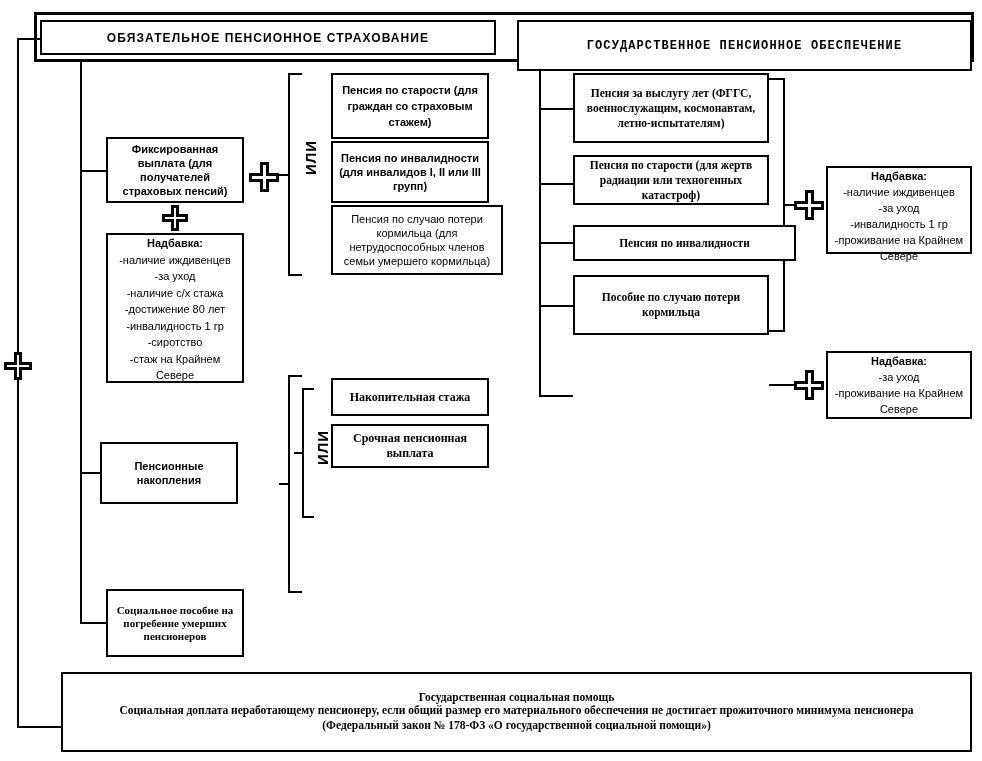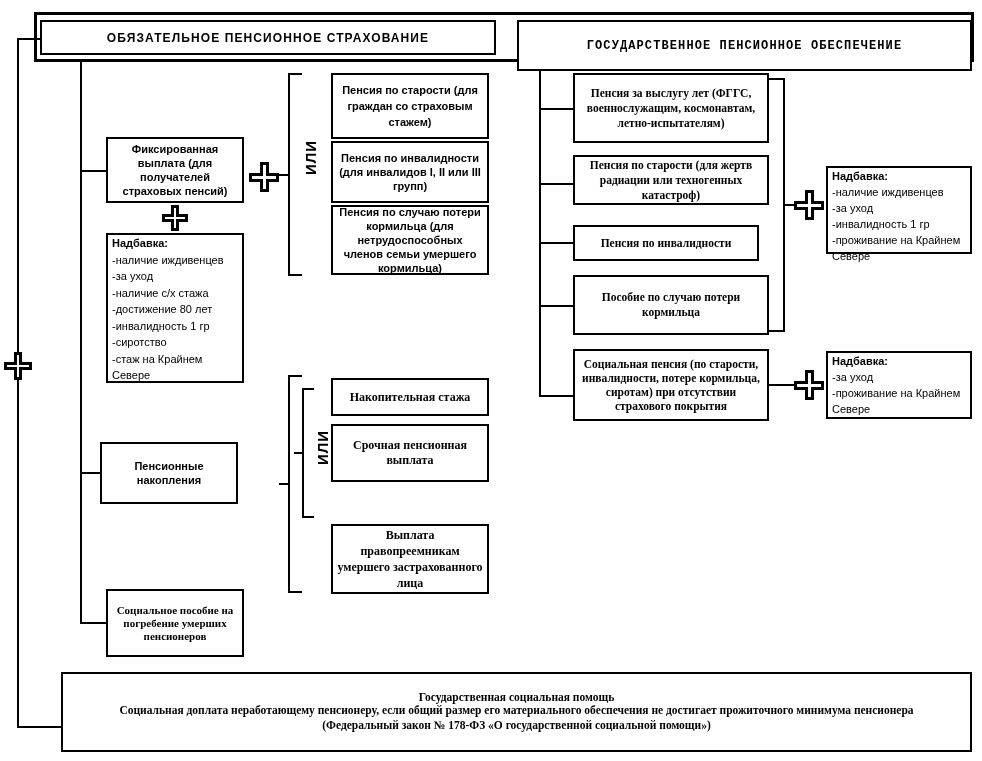--- a/index.html
+++ b/index.html
@@ -32,21 +32,21 @@
   .plusin::before{left:3px;top:calc(35% + 3px);width:calc(100% - 6px);height:calc(30% - 6px);}
   .plusin::after{top:3px;left:calc(35% + 3px);height:calc(100% - 6px);width:calc(30% - 6px);}
 
   .ili{position:absolute;font-weight:bold;font-size:15px;letter-spacing:1px;
        writing-mode:vertical-rl;transform:rotate(180deg);z-index:6;
        font-family:"Liberation Sans",sans-serif;}
 
   .brk{position:absolute;z-index:3;border-left:2px solid #000;
        border-top:2px solid #000;border-bottom:2px solid #000;box-sizing:border-box;}
 
-  .listbox{display:block;text-align:left;padding:6px 6px 4px 8px;}
+  .listbox{display:block;text-align:center;padding:6px 6px 4px 8px;}
   .listbox b{display:block;}
   .listbox span{display:block;}
 </style>
 </head>
 <body>
 
 <div id="canvas">
 
   <div class="outer" style="left:34px;top:12px;width:940px;height:50px;"></div>
 
@@ -103,61 +103,55 @@
   <div class="brk" style="left:288px;top:73px;width:14px;height:203px;"></div>
   <div class="line hl2" style="left:279px;top:174px;width:10px;height:2px;"></div>
   <div class="ili" style="left:302px;top:140px;">ИЛИ</div>
 
   <div class="box sans" style="left:331px;top:73px;width:158px;height:66px;font-size:11px;font-weight:bold;line-height:16px;">
     <span class="txt">Пенсия по старости (для граждан со страховым стажем)</span>
   </div>
   <div class="box sans" style="left:331px;top:141px;width:158px;height:62px;font-size:11px;font-weight:bold;line-height:14px;">
     <span class="txt">Пенсия по инвалидности (для инвалидов I, II или III групп)</span>
   </div>
-  <div class="box sans" style="left:331px;top:205px;width:158px;height:70px;font-size:11px;font-weight:bold;line-height:14px;">
+  <div class="box sans" style="left:331px;top:205px;width:172px;height:70px;font-size:11px;font-weight:normal;line-height:14px;">
     <span class="txt">Пенсия по случаю потери кормильца (для нетрудоспособных членов семьи умершего кормильца)</span>
   </div>
 
   <div class="brk" style="left:288px;top:375px;width:14px;height:218px;"></div>
   <div class="line hl2" style="left:279px;top:483px;width:10px;height:2px;"></div>
   <div class="brk" style="left:302px;top:388px;width:12px;height:130px;"></div>
   <div class="line hl2" style="left:294px;top:452px;width:9px;height:2px;"></div>
   <div class="ili" style="left:314px;top:430px;">ИЛИ</div>
 
   <div class="box serif" style="left:331px;top:378px;width:158px;height:38px;font-size:12px;font-weight:bold;line-height:14px;">
     <span class="txt">Накопительная стажа</span>
   </div>
-  <div class="box serif" style="left:331px;top:424px;width:158px;height:58px;font-size:12px;font-weight:bold;line-height:15px;">
+  <div class="box serif" style="left:331px;top:424px;width:158px;height:44px;font-size:12px;font-weight:bold;line-height:15px;">
     <span class="txt">Срочная пенсионная выплата</span>
-  </div>
-  <div class="box serif" style="left:331px;top:524px;width:158px;height:70px;font-size:12px;font-weight:bold;line-height:16px;">
-    <span class="txt">Выплата правопреемникам умершего застрахованного лица</span>
   </div>
 
   <div class="line vl2" style="left:539px;top:62px;width:2px;height:335px;"></div>
   <div class="line hl" style="left:539px;top:108px;width:34px;height:1.5px;"></div>
   <div class="line hl" style="left:539px;top:183px;width:34px;height:1.5px;"></div>
   <div class="line hl" style="left:539px;top:242px;width:34px;height:1.5px;"></div>
   <div class="line hl" style="left:539px;top:305px;width:34px;height:1.5px;"></div>
   <div class="line hl2" style="left:539px;top:395px;width:34px;height:2px;"></div>
 
   <div class="box serif" style="left:573px;top:73px;width:196px;height:70px;font-size:11.5px;font-weight:bold;line-height:15px;">
     <span class="txt">Пенсия за выслугу лет (ФГГС, военнослужащим, космонавтам, летно-испытателям)</span>
   </div>
   <div class="box serif" style="left:573px;top:155px;width:196px;height:50px;font-size:11.5px;font-weight:bold;line-height:15px;">
     <span class="txt">Пенсия по старости (для жертв радиации или техногенных катастроф)</span>
   </div>
-  <div class="box serif" style="left:573px;top:225px;width:186px;height:36px;font-size:11.5px;font-weight:bold;line-height:14px;">
+  <div class="box serif" style="left:573px;top:225px;width:223px;height:36px;font-size:11.5px;font-weight:bold;line-height:14px;">
     <span class="txt">Пенсия по инвалидности</span>
   </div>
   <div class="box serif" style="left:573px;top:275px;width:196px;height:60px;font-size:11.5px;font-weight:bold;line-height:15px;">
     <span class="txt">Пособие по случаю потери кормильца</span>
-  </div>
-  <div class="box serif" style="left:573px;top:349px;width:196px;height:72px;font-size:11.5px;font-weight:bold;line-height:14px;">
-    <span class="txt">Социальная пенсия (по старости, инвалидности, потере кормильца, сиротам) при отсутствии страхового покрытия</span>
   </div>
 
   <div class="brk" style="left:769px;top:78px;width:16px;height:254px;
               border-left:none;border-right:2px solid #000;"></div>
   <div class="line hl2" style="left:785px;top:204px;width:10px;height:2px;"></div>
 
   <div class="plus" style="left:794px;top:190px;width:30px;height:30px;"></div>
   <div class="plusin" style="left:794px;top:190px;width:30px;height:30px;"></div>
 
   <div class="box sans" style="left:826px;top:166px;width:146px;height:88px;font-size:11px;line-height:16px;align-items:flex-start;">

